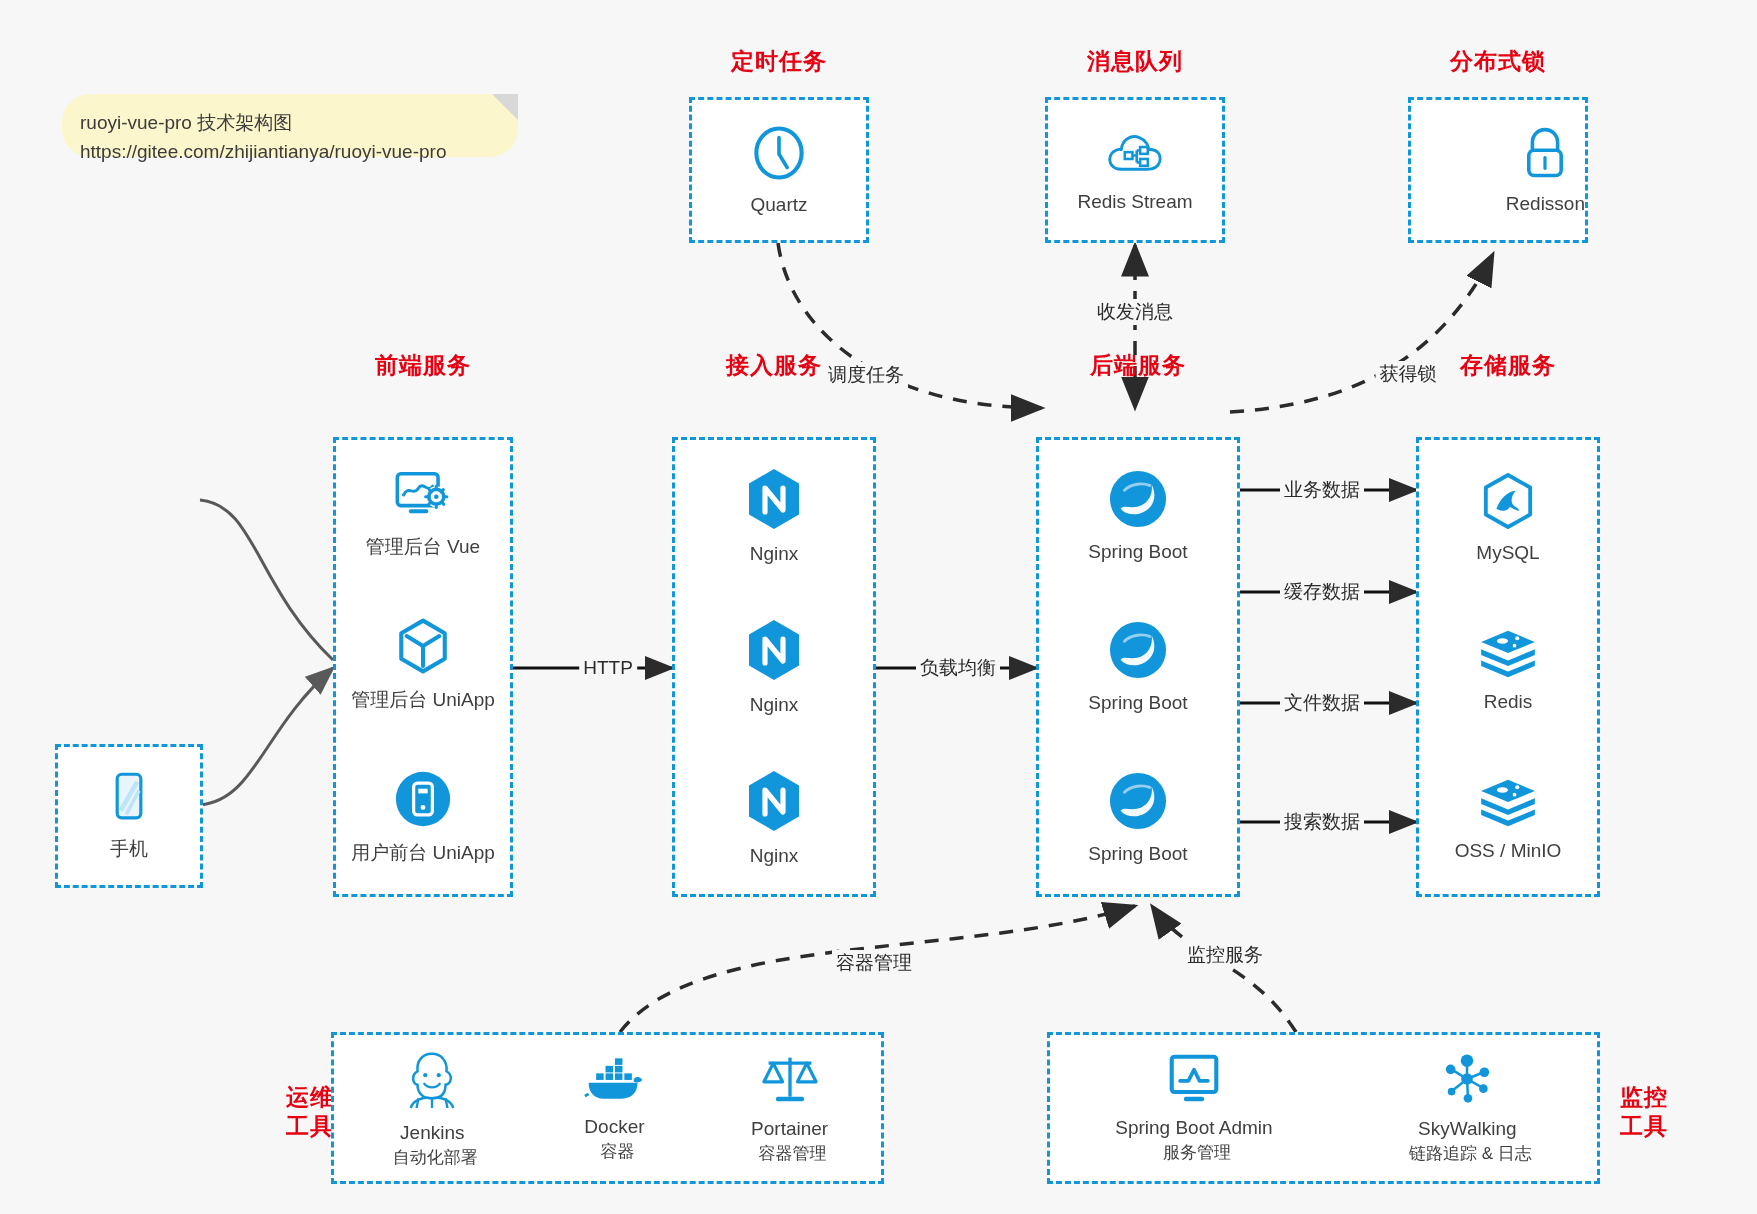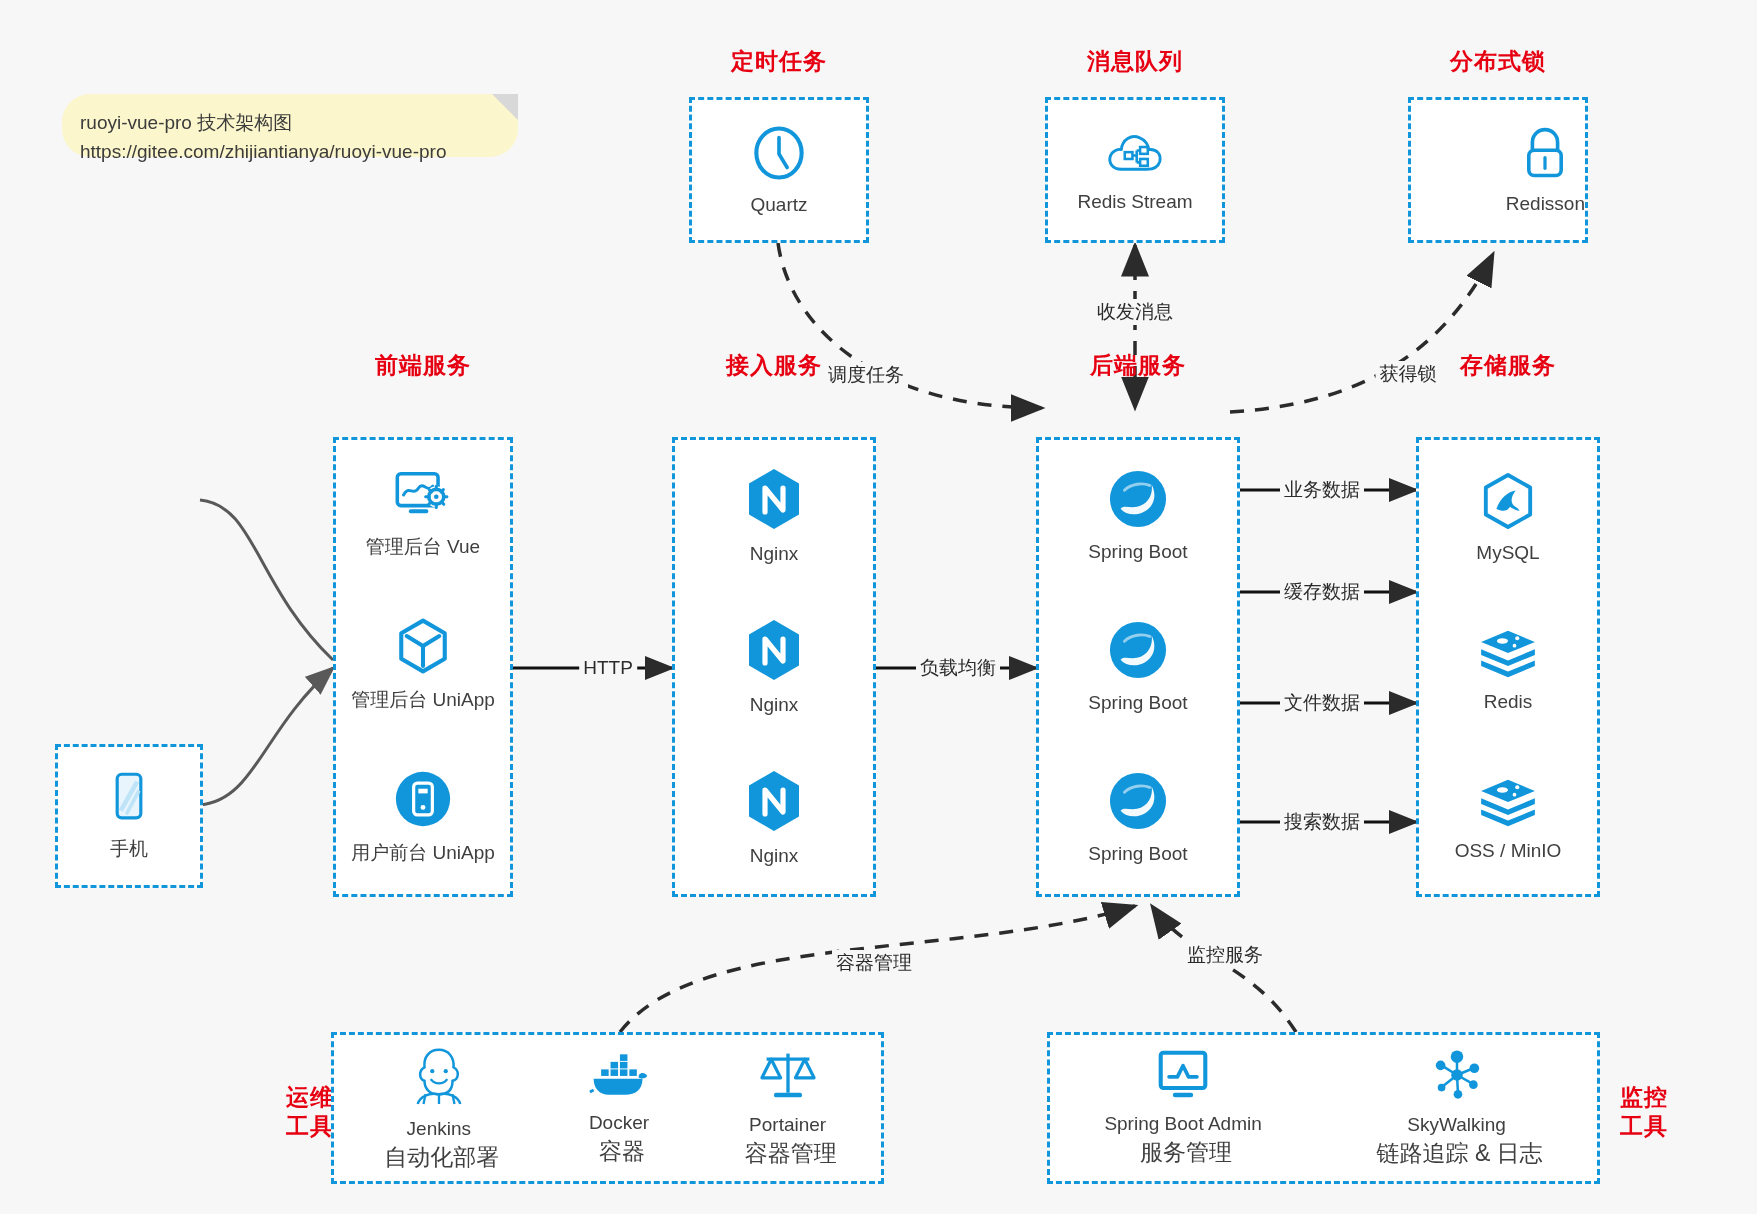--- a/index.html
+++ b/index.html
@@ -59,21 +59,21 @@
 
   
   .node{
     display:flex;flex-direction:column;align-items:center;justify-content:center;
     text-align:center;
   }
   .node .lbl{
     font-size:19px;color:#3f3f3f;margin-top:8px;white-space:nowrap;
   }
   .node .sub{
-    font-size:23px;color:#3f3f3f;margin-top:2px;white-space:nowrap;margin-left:6px;
+    font-size:17px;color:#3f3f3f;margin-top:2px;white-space:nowrap;margin-left:6px;
   }
   .icon{display:block;}
 
   
   .elabel{
     position:absolute;
     font-size:19px;
     color:#2b2b2b;
     background:#f7f7f7;
     padding:0 4px;

